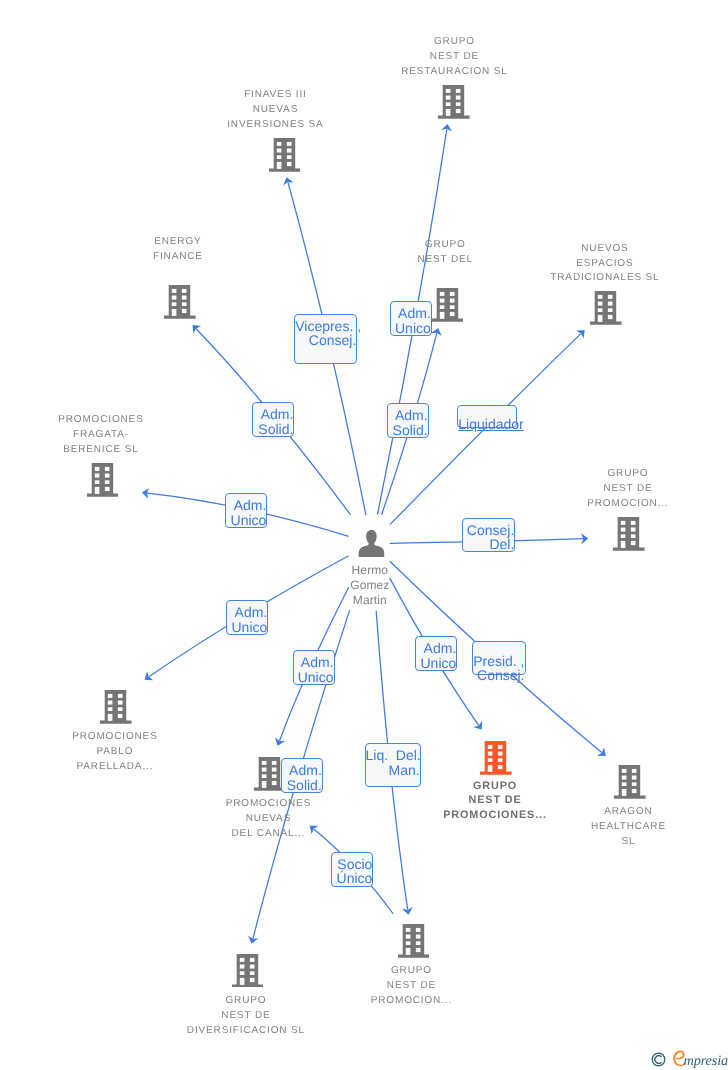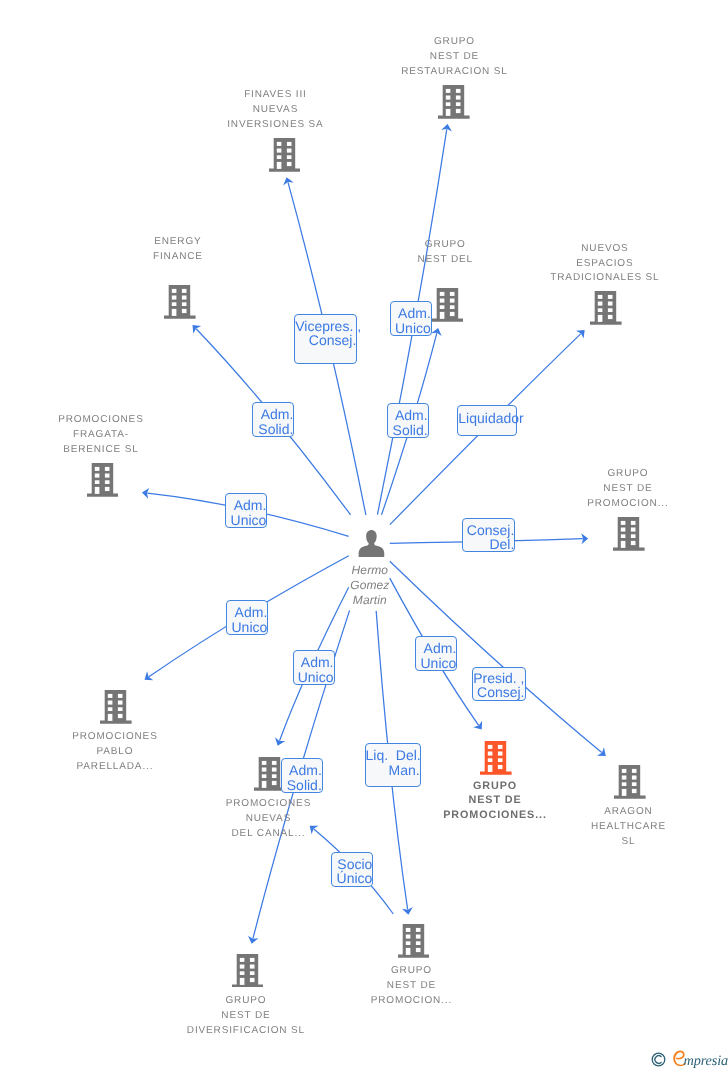--- a/index.html
+++ b/index.html
@@ -285,38 +285,38 @@
         </svg></div>
       <div class="node-label" style="left: 261px; width: 300px; top: 964.25px;">
         <span class="ln">GRUPO</span>
         <span class="ln">NEST DE</span>
         <span class="ln">PROMOCION...</span>
       </div>
       <div class="node-icon" style="left: 358.05px; top: 529.9px; width: 26.9px; height: 26.9px;"><svg width="26.9" height="26.9" viewBox="0 0 25.9 26.9" xmlns="http://www.w3.org/2000/svg">
           <path fill="#757575" d="M12.9 0 C9.95 0 7.65 2.35 7.65 5.9 C7.65 8.45 8.30 10.9 9.45 12.35 C10.30 13.45 11.55 14.1 12.9 14.1 C14.25 14.1 15.50 13.45 16.35 12.35 C17.50 10.9 18.15 8.45 18.15 5.9 C18.15 2.35 15.85 0 12.9 0 Z"></path>
           <path fill="#757575" d="M10.2 11.2 L10.2 13.2 C10.2 14.6 9.5 15.3 7.6 15.85 C4.9 16.6 3.0 17.25 1.9 18.6 C0.7 20.0 0.15 21.6 0.15 23.3 L0.15 26.9 L25.75 26.9 L25.75 23.3 C25.75 21.6 25.2 20.0 24.0 18.6 C22.9 17.25 21.0 16.6 18.3 15.85 C16.4 15.3 15.7 14.6 15.7 13.2 L15.7 11.2 Z"></path>
         </svg></div>
-      <div class="node-label center-label" style="left: 219.8px; width: 300px; top: 563.3px; font-style: italic;">
+      <div class="node-label center-label" style="left: 219.8px; width: 300px; top: 563.3px;">
         <span class="ln">Hermo</span>
         <span class="ln">Gomez</span>
         <span class="ln">Martin</span>
       </div>
     </div>
   <div id="rels-container">
       <div class="relbox" style="left: 294.2px; top: 314px; width: 63.1px; height: 50px; padding-top: 3.55px;"><span class="rl">Vicepres. ,</span><span class="rl">Consej.</span></div>
       <div class="relbox" style="left: 389.8px; top: 301.4px; width: 42px; height: 34.5px; padding-top: 3.95px;"><span class="rl">Adm.</span><span class="rl">Unico</span></div>
       <div class="relbox" style="left: 252.4px; top: 402.3px; width: 42px; height: 34.3px; padding-top: 3.85px;"><span class="rl">Adm.</span><span class="rl">Solid.</span></div>
       <div class="relbox" style="left: 386.6px; top: 403.2px; width: 42px; height: 34.5px; padding-top: 3.95px;"><span class="rl">Adm.</span><span class="rl">Solid.</span></div>
-      <div class="relbox" style="left: 457.3px; top: 404.6px; width: 60.1px; height: 31px; padding-top: 5px;"><span class="rl">Liquidador</span></div>
+      <div class="relbox" style="left: 457.3px; top: 404.6px; width: 60.1px; height: 23px; padding-top: 11px; text-decoration: underline;"><span class="rl">Liquidador</span></div>
       <div class="relbox" style="left: 225.4px; top: 493.2px; width: 42px; height: 34.5px; padding-top: 3.95px;"><span class="rl">Adm.</span><span class="rl">Unico</span></div>
       <div class="relbox" style="left: 462.3px; top: 517.9px; width: 53px; height: 34.5px; padding-top: 3.95px;"><span class="rl">Consej.</span><span class="rl">Del.</span></div>
       <div class="relbox" style="left: 226.3px; top: 600.1px; width: 42px; height: 34.5px; padding-top: 3.95px;"><span class="rl">Adm.</span><span class="rl">Unico</span></div>
       <div class="relbox" style="left: 292.5px; top: 650.3px; width: 42px; height: 34.5px; padding-top: 3.95px;"><span class="rl">Adm.</span><span class="rl">Unico</span></div>
       <div class="relbox" style="left: 415.3px; top: 636.4px; width: 42px; height: 34.5px; padding-top: 3.95px;"><span class="rl">Adm.</span><span class="rl">Unico</span></div>
-      <div class="relbox" style="left: 471.5px; top: 640.8px; width: 54px; height: 34.5px; padding-top: 3px; margin-top: 26px;"><span class="rl">Presid. ,</span><span class="rl">Consej.</span></div>
+      <div class="relbox" style="left: 471.5px; top: 640.8px; width: 54px; height: 34.5px; padding-top: 12px;"><span class="rl">Presid. ,</span><span class="rl">Consej.</span></div>
       <div class="relbox" style="left: 364.5px; top: 743.4px; width: 56.1px; height: 44px; padding-top: 3.95px;"><span class="rl">Liq.  Del.</span><span class="rl">Man.</span></div>
       <div class="relbox" style="left: 280.8px; top: 758.3px; width: 42px; height: 34.5px; padding-top: 3.95px;"><span class="rl">Adm.</span><span class="rl">Solid.</span></div>
       <div class="relbox" style="left: 331.4px; top: 852px; width: 42px; height: 34.5px; padding-top: 3.95px;"><span class="rl">Socio</span><span class="rl">Único</span></div>
     </div>
   <div class="logo" id="logo" style="left: 651px; top: 1046px;"><svg width="80" height="26" viewBox="0 0 80 26" xmlns="http://www.w3.org/2000/svg">
         <g>
           <circle cx="7.5" cy="13.5" r="6.3" fill="none" stroke="#2d6175" stroke-width="1.3"></circle>
           <path d="M10.1 10.6 A3.75 3.75 0 1 0 10.1 16.4" fill="none" stroke="#2d6175" stroke-width="1.35" stroke-linecap="round"></path>
         </g>
         <g>

